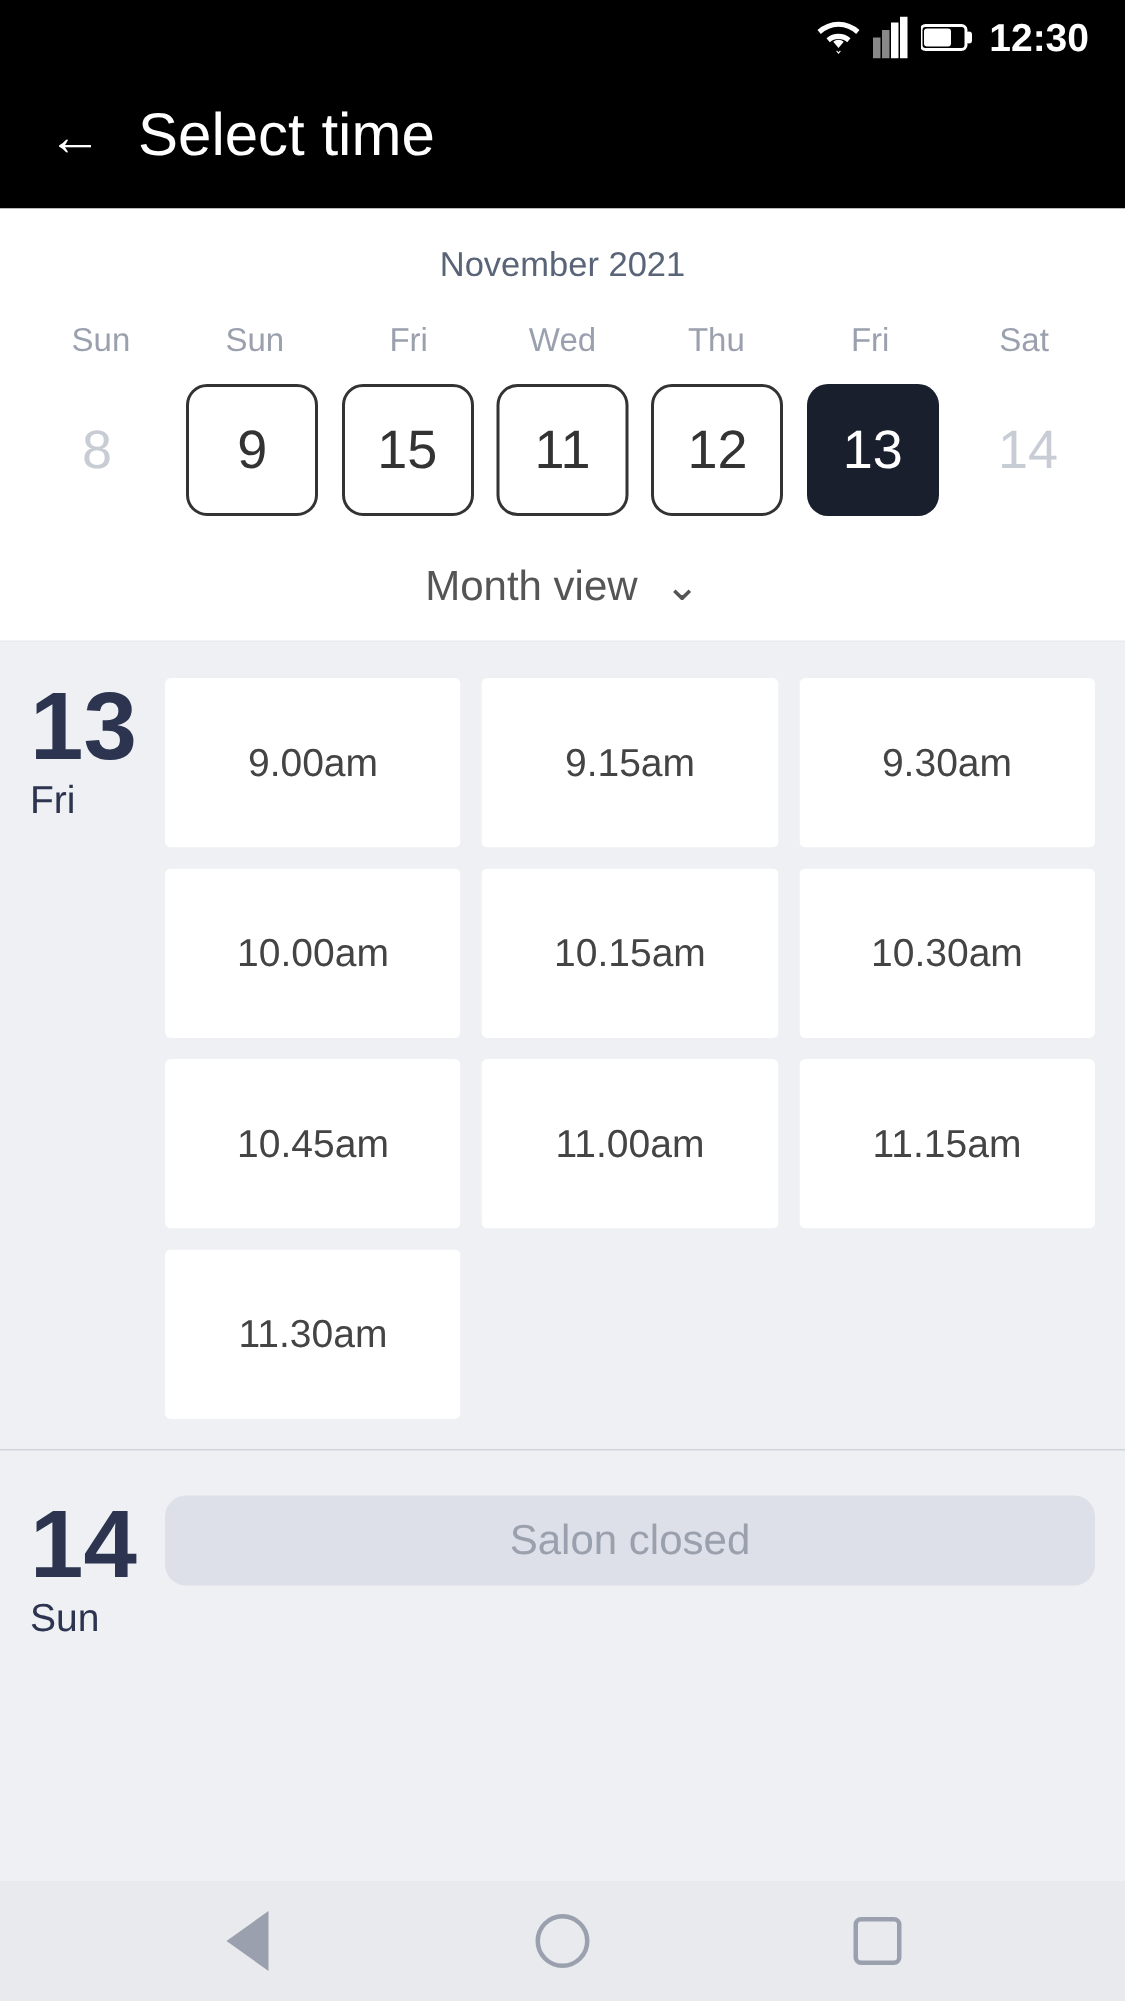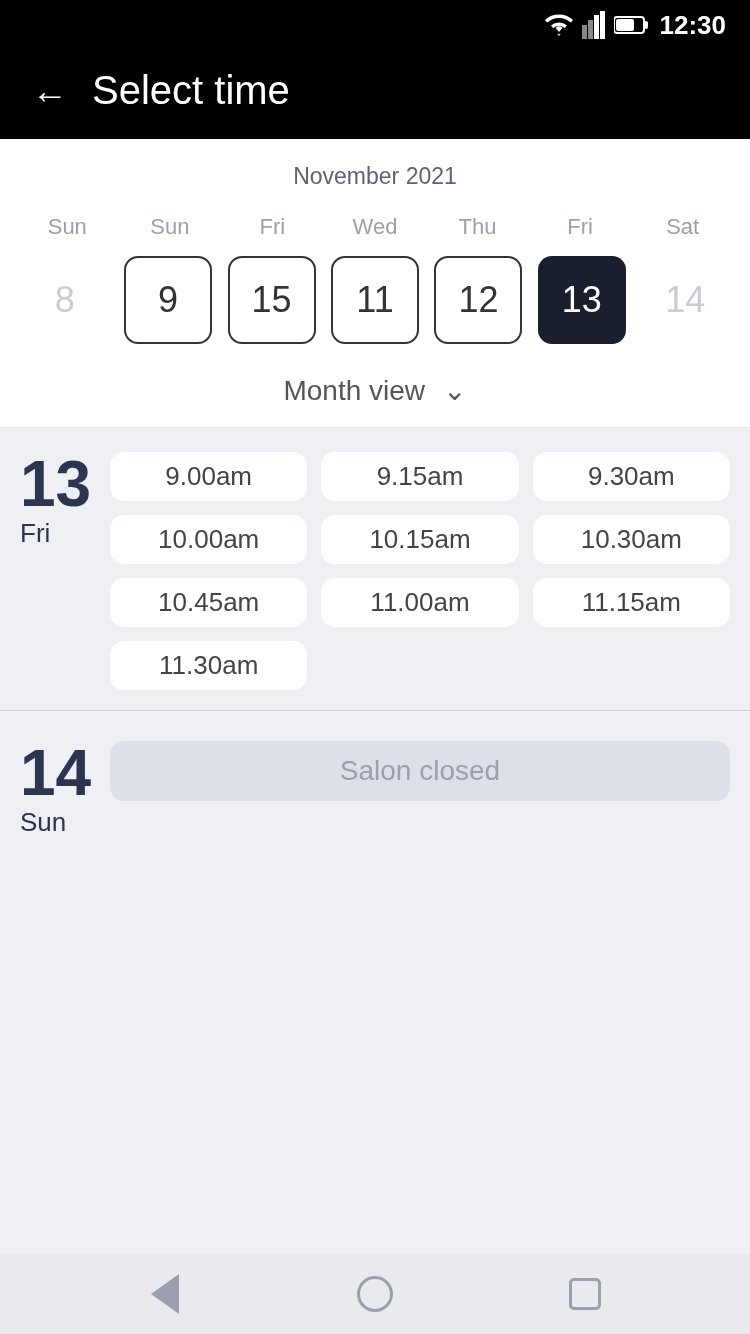--- a/index.html
+++ b/index.html
@@ -166,22 +166,22 @@
     }
 
     .time-slots-grid {
       flex: 1;
       display: grid;
       grid-template-columns: repeat(3, 1fr);
       gap: 14px;
     }
     .time-slot {
       background: #fff;
-      border-radius: 14px;
-      padding: 8px 10px;
+      border-radius: 4px;
+      padding: 40px 10px;
       text-align: center;
       font-size: 26px;
       color: #444;
       cursor: pointer;
       border: 1px solid transparent;
     }
 
     .closed-box {
       flex: 1;
       background: #dde0e8;

